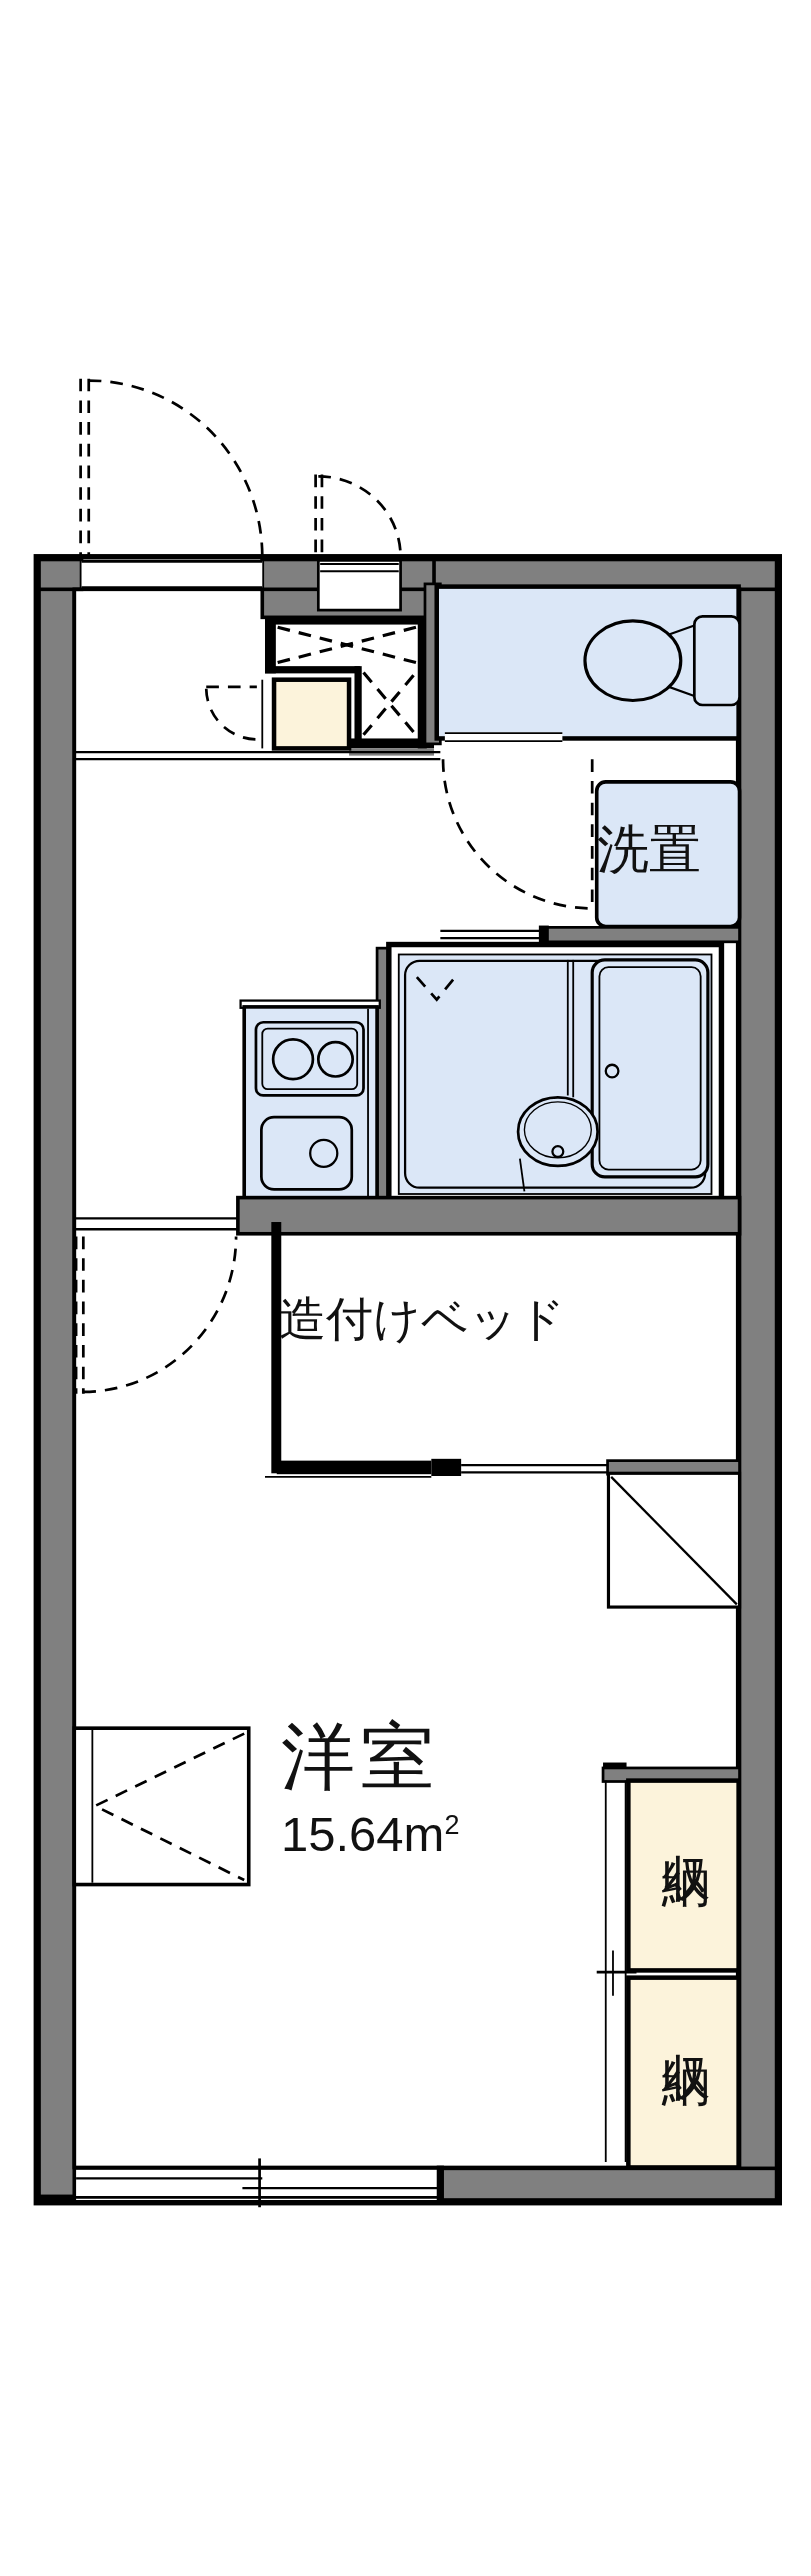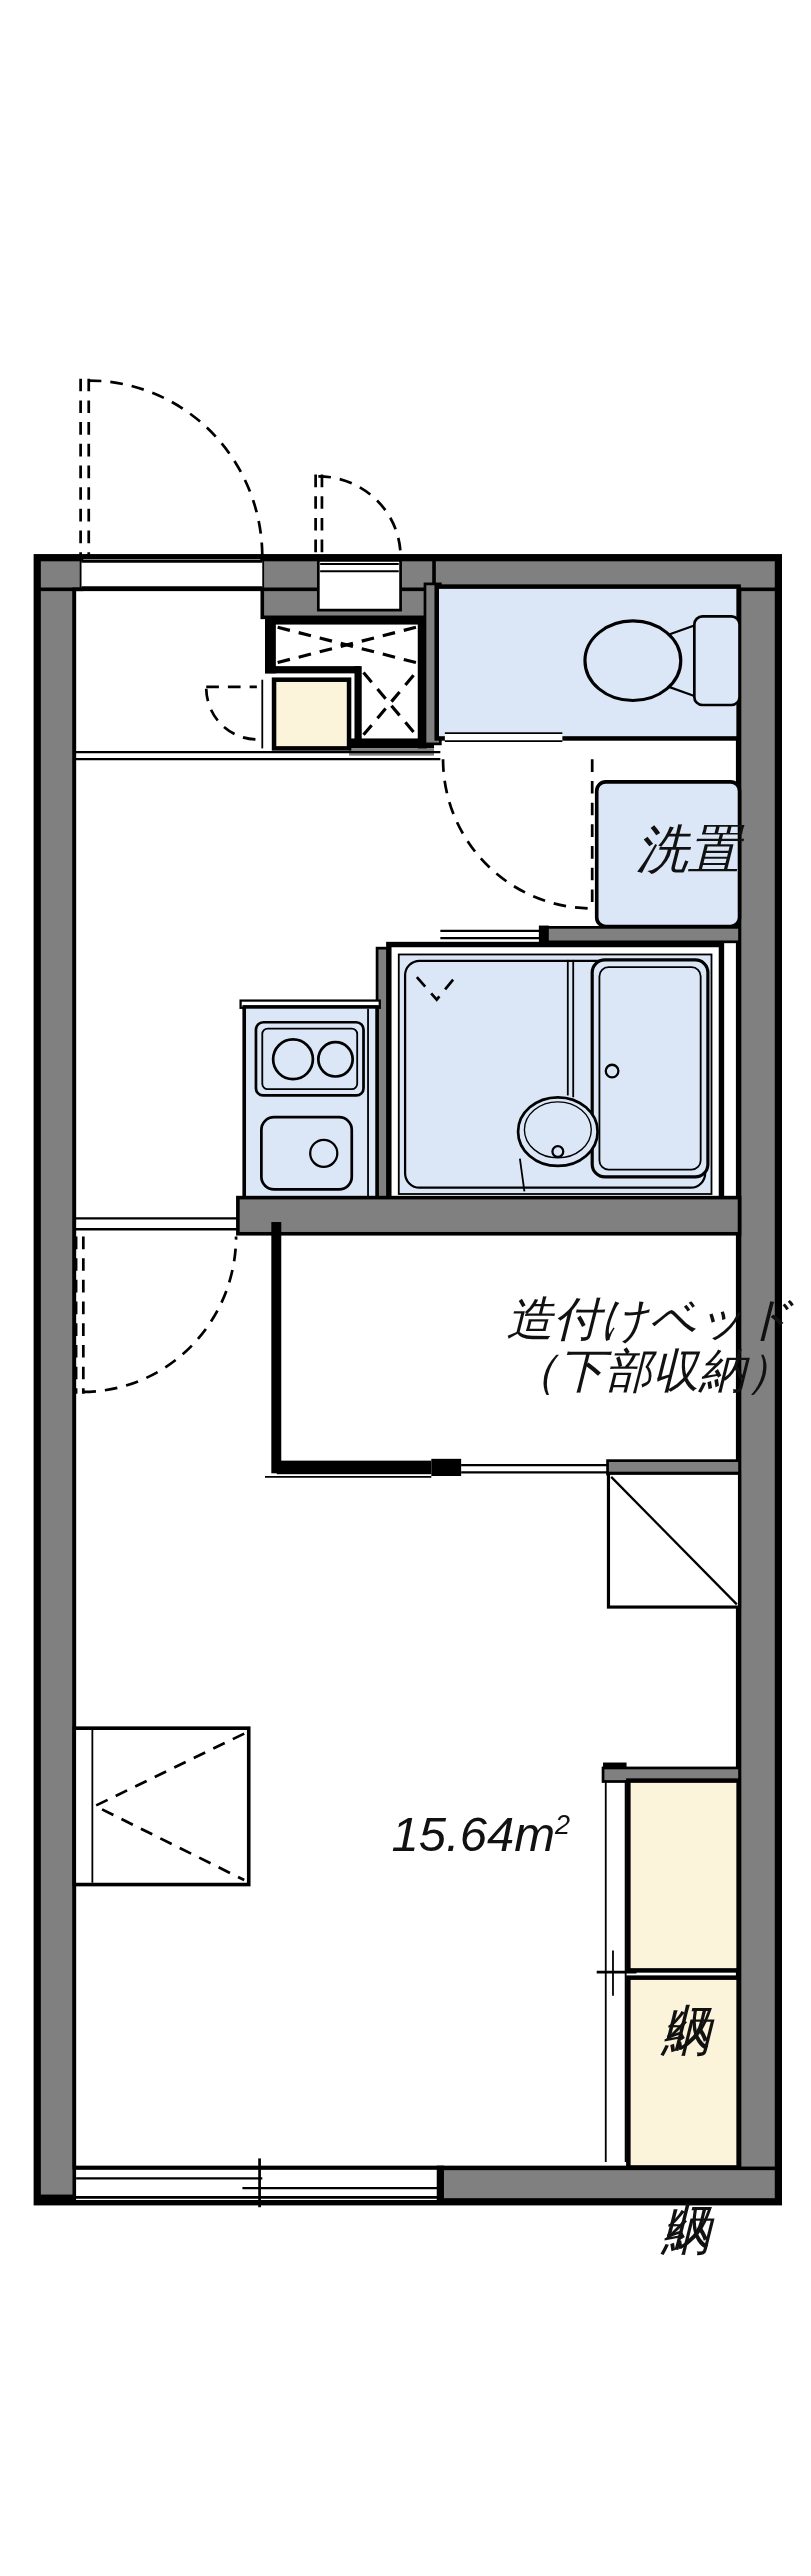--- a/index.html
+++ b/index.html
@@ -10,23 +10,23 @@
   .page{position:relative;width:812px;height:2576px;background:var(--bg-color);
         font-family:"Liberation Sans","DejaVu Sans",sans-serif;overflow:hidden;}
   .plan-svg{position:absolute;left:0;top:0;}
   .wall-fill{fill:var(--wall-color);stroke:var(--line-color);}
   .room-fill{fill:var(--room-color);stroke:var(--line-color);}
   .cream-fill{fill:var(--cream-color);stroke:var(--line-color);}
   .white-fill{fill:var(--bg-color);stroke:var(--line-color);}
   .blk{fill:var(--line-color);stroke:none;}
   .ln{stroke:var(--line-color);fill:none;}
   .dash{stroke:var(--line-color);fill:none;stroke-dasharray:14 10;}
-  .lbl{position:absolute;color:var(--text-color);text-align:right;line-height:1.1;font-style:italic;}
+  .lbl{position:absolute;color:var(--text-color);text-align:left;line-height:1.1;}
   .lbl-laundry{left:597px;top:821px;width:143px;font-size:52px;}
-  .lbl-bed{left:271px;top:1293px;width:522px;font-size:47px;}
+  .lbl-bed{left:271px;top:1293px;width:522px;font-size:47px;padding-left:8px;}
   .lbl-room{left:281px;top:1716px;width:289px;font-size:74px;letter-spacing:5.4px;}
   .lbl-area{left:281px;top:1808px;width:289px;font-size:49px;}
   .lbl-area sup{font-size:27px;}
   .lbl-jo{left:281px;top:1866px;width:289px;font-size:49px;}
   .lbl-storage{writing-mode:vertical-rl;text-orientation:upright;font-size:49px;
                letter-spacing:7.2px;height:163px;}
   .lbl-storage.s1{left:659px;top:1815px;}
   .lbl-storage.s2{left:659px;top:2014px;}
 </style>
 </head>
@@ -195,23 +195,23 @@
       <line class="ln" x1="287" y1="2388" x2="287" y2="2442" stroke-width="3"></line>
       <rect class="blk" x="483" y="2396" width="8" height="40"></rect>
       <rect class="blk" x="43" y="2428" width="39" height="9"></rect>
     </g>
   </svg>
 
   <div class="lbl lbl-laundry">洗置</div>
 
   <div class="lbl lbl-bed">
     <div>造付けベッド</div>
-    <div>（下部収納）</div>
   </div>
 
+  <div class="lbl lbl-room">洋室</div>
 
   <div class="lbl lbl-area"><span>15.64m</span><sup>2</sup></div>
 
 
   <div class="lbl lbl-storage s1">収納</div>
   <div class="lbl lbl-storage s2">収納</div>
 </div>
 
 
 </body></html>

